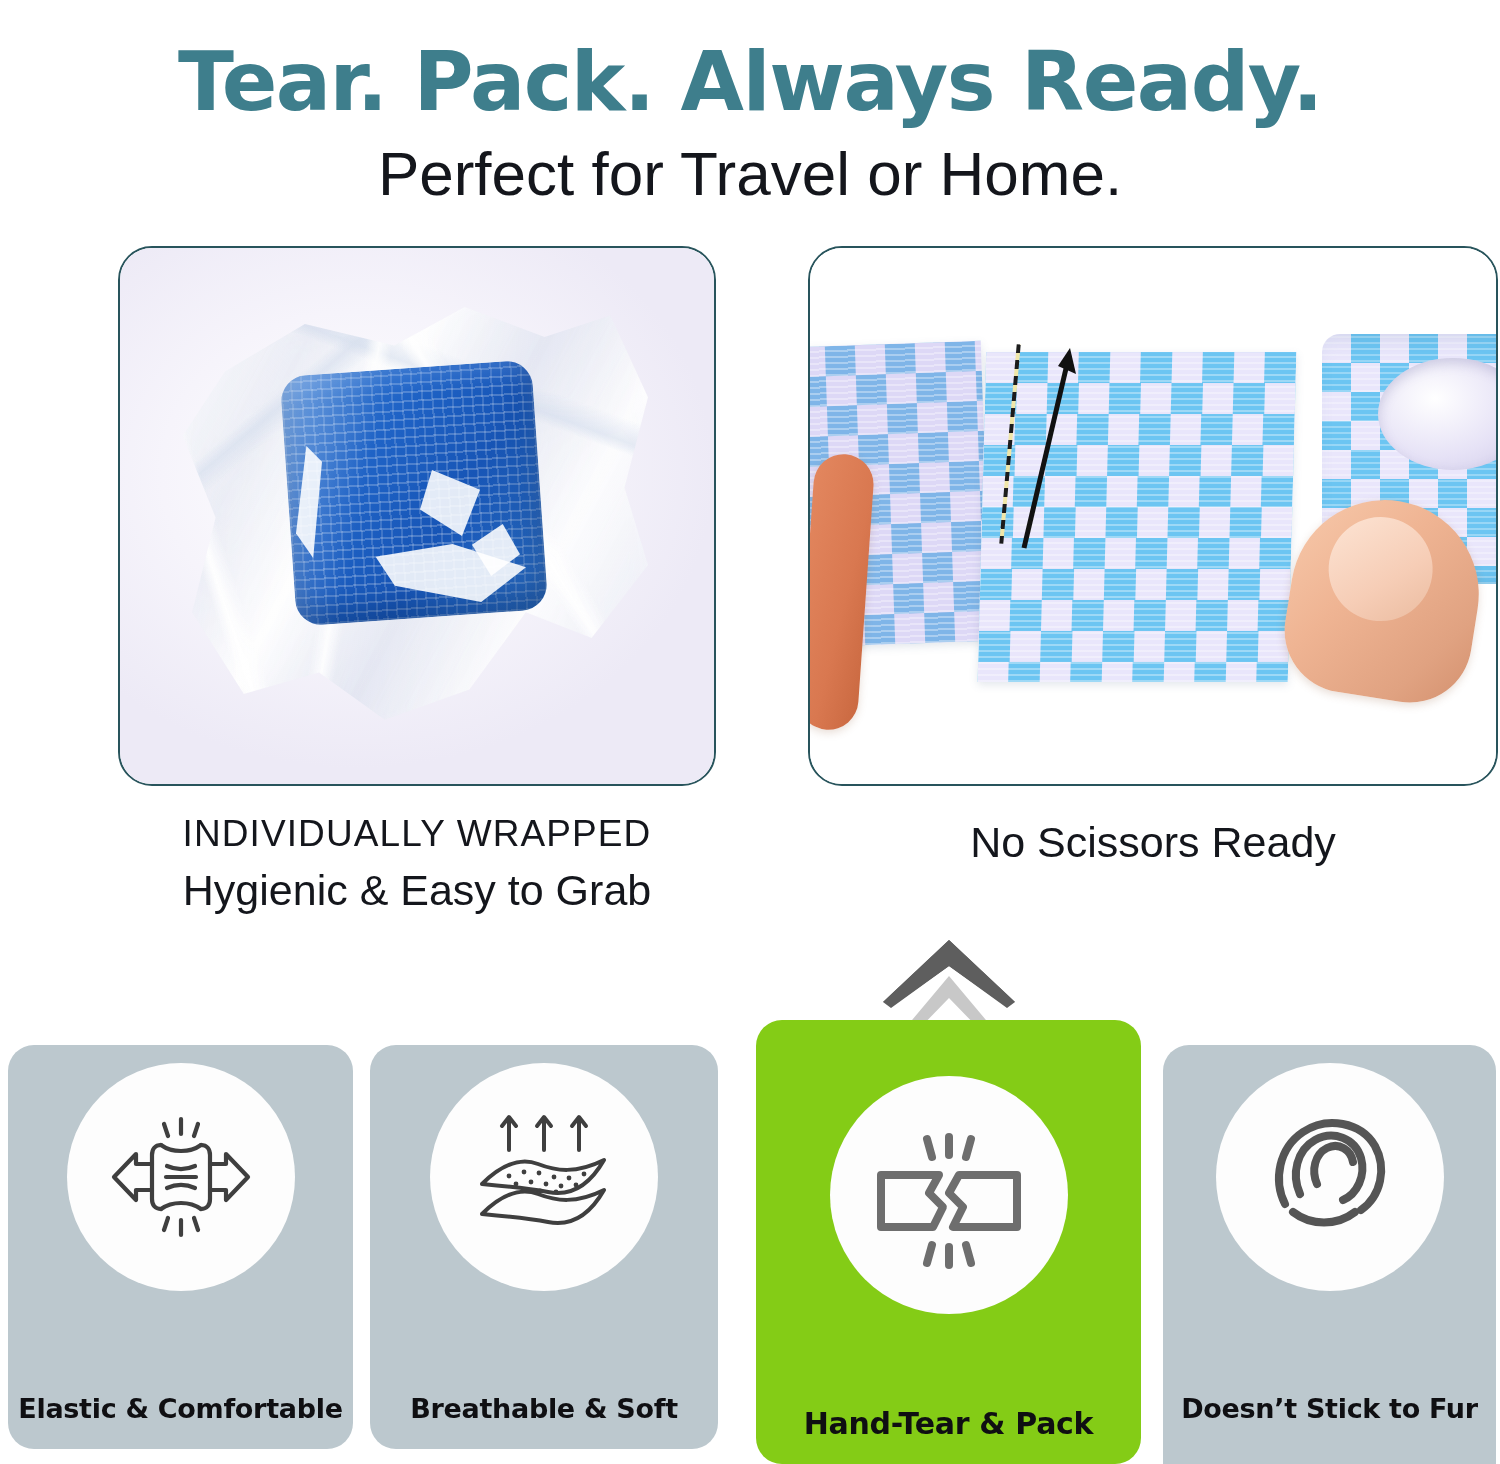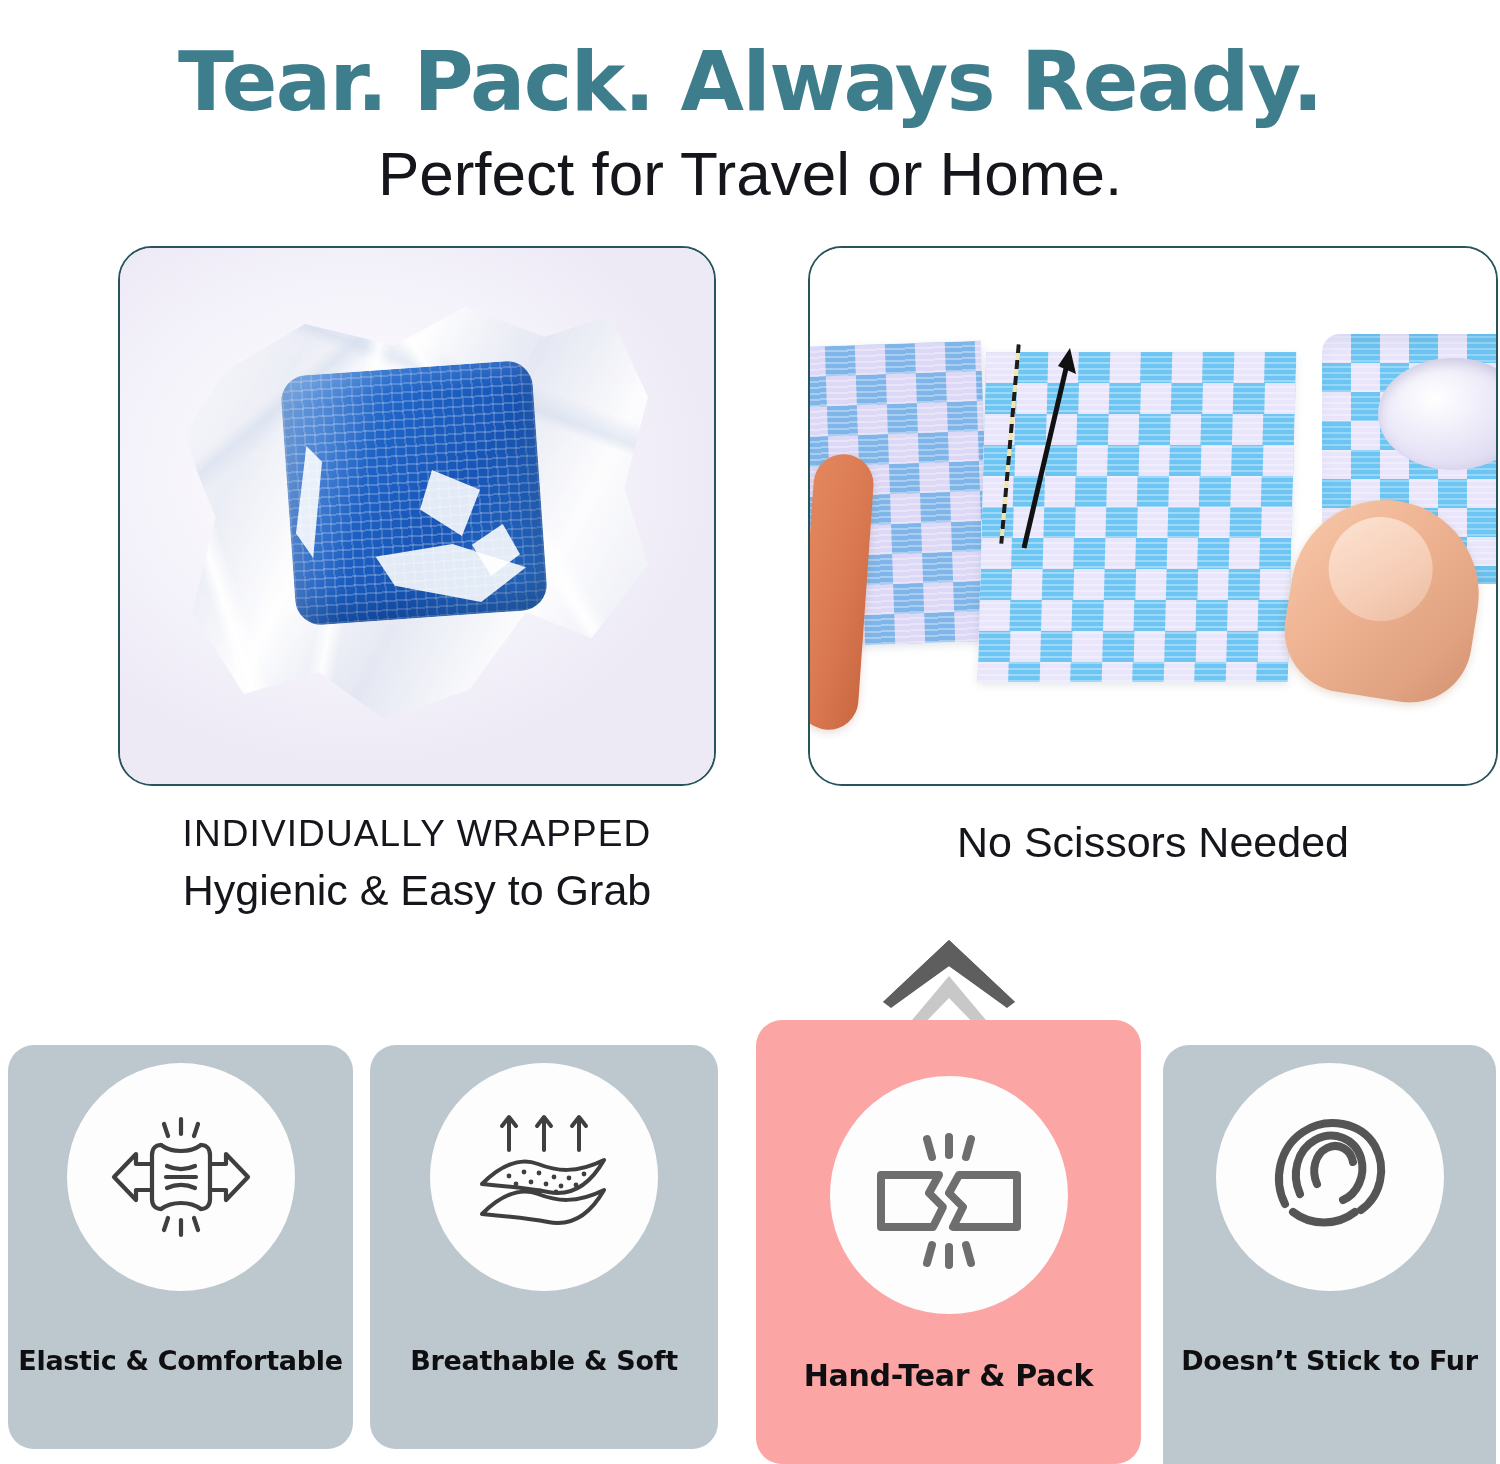--- a/index.html
+++ b/index.html
@@ -229,24 +229,25 @@
     justify-content: center;
   }
   .fcard .flabel {
     position: absolute;
     left: 0; right: 0;
     text-align: center;
     font-family: "DejaVu Sans", sans-serif;
     font-weight: 700;
     color: #0f0f12;
     letter-spacing: -.3px;
+    margin-top: 48px;
   }
 
   .fcard.gray  { background: #BCC8CE; }
-  .fcard.green { background: #fca5a5; }
+  .fcard.green { background: #84cc16; }
 
   #fcard-1 { left: 8px;    top: 1045px; width: 345px; height: 404px; }
   #fcard-2 { left: 370px;  top: 1045px; width: 348px; height: 404px; padding-left: 28px; }
   #fcard-3 { left: 756px;  top: 1020px; width: 385px; height: 444px; }
   #fcard-4 { left: 1163px; top: 1045px; width: 333px; height: 462px; }
 
   #fcard-1 .circle { top: 18px; width: 228px; height: 228px; }
   #fcard-2 .circle { top: 18px; width: 228px; height: 228px; }
   #fcard-3 .circle { top: 56px; width: 238px; height: 238px; }
   #fcard-4 .circle { top: 18px; width: 228px; height: 228px; }
@@ -303,21 +304,21 @@
     </svg>
   </div>
 </div>
 
 <div class="caption-row">
   <div class="caption left">
     <div class="cap-top">INDIVIDUALLY WRAPPED</div>
     <div class="cap-sub">Hygienic &amp; Easy to Grab</div>
   </div>
   <div class="caption right">
-    <div class="cap-sub">No Scissors Needed</div>
+    <div class="cap-sub">No Scissors Ready</div>
   </div>
 </div>
 
 <div class="features">
 
   <svg class="chevron-up" viewBox="0 0 134 96">
     <polygon points="67,2 133,64 125,70 67,28 9,70 1,64" fill="#5E5E5E"></polygon>
     <polygon points="67,2 133,64 118,64 67,28 16,64 1,64" fill="#5E5E5E"></polygon>
     <polygon points="67,38 114,94 100,94 67,60 34,94 20,94" fill="#C8C8C8"></polygon>
   </svg>

